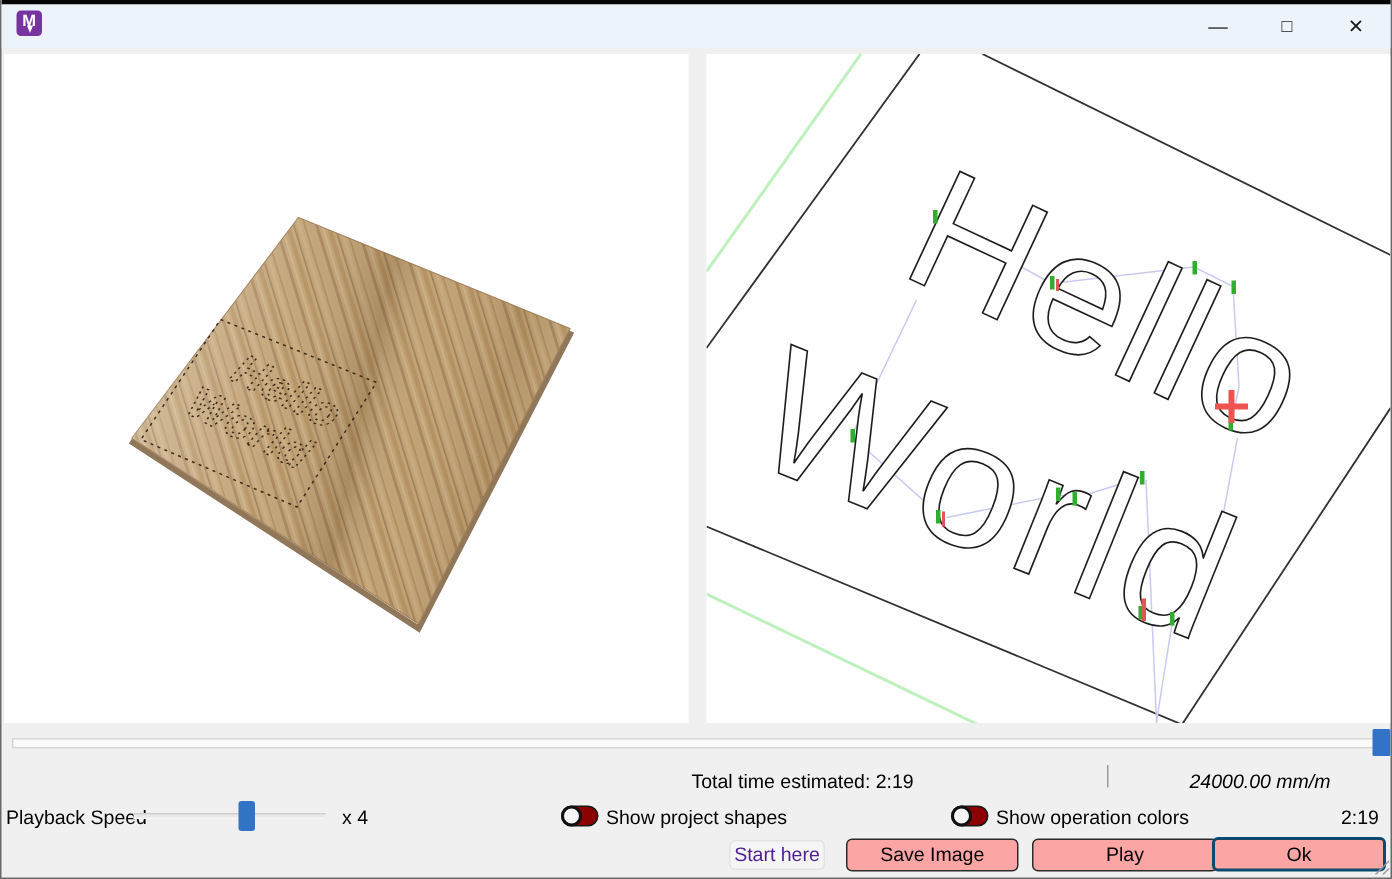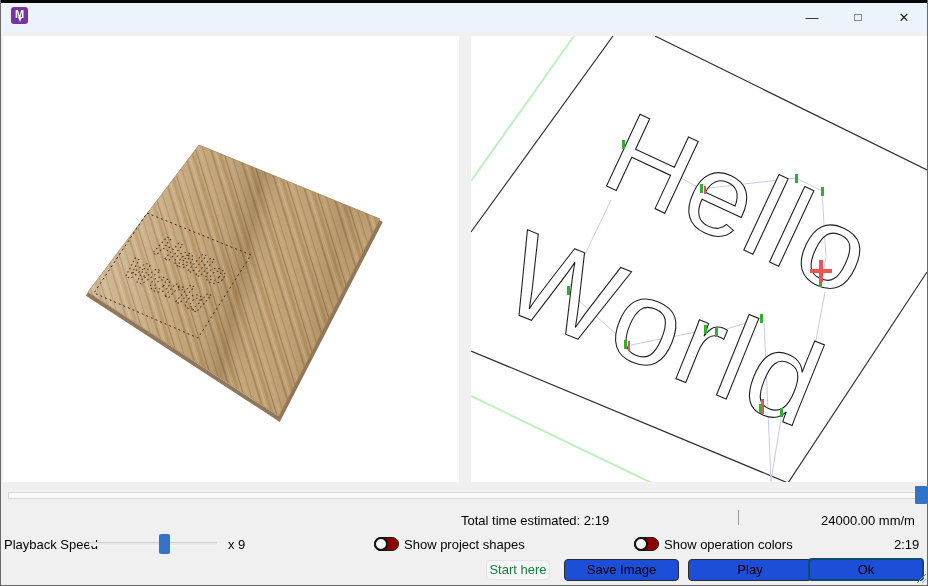--- a/index.html
+++ b/index.html
@@ -37,21 +37,21 @@
     position:absolute; left:7px; top:492px; width:912px; height:7px;
     background:#fafafa; border:1px solid #d7d7d7;
   }
   .scrubber-handle {
     position:absolute; left:914px; top:486px; width:12px; height:18px;
     background:#3273c5; border-radius:1px;
   }
   .status-text { position:absolute; top:513px; font-size:13px; white-space:nowrap; }
   .st-cut { left:148px; } .st-rapid { left:307px; } .st-total { left:460px; }
   .feed-marker { position:absolute; left:737px; top:510px; width:1px; height:15px; background:#9a9a9a; }
-  .st-feed { left:820px; }
+  .st-feed { left:792px;font-style:italic; }
 
   .row-label { position:absolute; top:537px; font-size:13px; white-space:nowrap; }
   .speed-track {
     position:absolute; left:88px; top:542px; width:128px; height:4px;
     background:#e9e9e9; border-top:1px solid #cfcfcf; border-bottom:1px solid #f8f8f8;
   }
   .speed-handle {
     position:absolute; left:158px; top:534px; width:11px; height:20px;
     background:#3273c5; border-radius:2px;
   }
@@ -61,26 +61,26 @@
   }
   .toggle .knob {
     position:absolute; left:-1px; top:-1px; width:14px; height:14px;
     background:#f5f5f5; border:2px solid #111; border-radius:50%;
   }
   .tg1 { left:373px; } .tg2 { left:633px; }
   .lbl-tg1 { left:403px; } .lbl-tg2 { left:663px; }
   .lbl-speed { left:3px; } .lbl-mult { left:227px; } .lbl-elapsed { left:893px; }
 
   .btn {
-    position:absolute; height:22px; background:#1d4ed8; border:1px solid #2b2b2b;
+    position:absolute; height:22px; background:#fca5a5; border:1px solid #2b2b2b;
     border-radius:4px; font-size:13px; font-family:"Liberation Sans",sans-serif;
     text-align:center; line-height:20px; cursor:default;
   }
   .btn-start { left:485px; top:560px; width:64px; height:20px;
-    background:#f5f5f5; border:1px solid #e3e3e3; color:#15803d; line-height:18px; }
+    background:#f5f5f5; border:1px solid #e3e3e3; color:#4c1d95; line-height:18px; }
   .btn-save { left:563px; top:559px; width:115px; }
   .btn-play { left:687px; top:559px; width:124px; }
   .btn-ok   { left:807px; top:558px; width:116px; height:23px; border:2px solid #0c4a6e; line-height:19px; }
 
   .resize-grip { position:absolute; left:912px; top:570px; width:14px; height:14px; }
 </style>
 </head>
 <body>
 
 <div class="window">
@@ -186,21 +186,21 @@
   <div class="scrubber-track"></div>
   <div class="scrubber-handle"></div>
 
   <div class="status-text st-total">Total time estimated: 2:19</div>
   <div class="feed-marker"></div>
   <div class="status-text st-feed">24000.00 mm/m</div>
 
   <div class="row-label lbl-speed">Playback Speed</div>
   <div class="speed-track"></div>
   <div class="speed-handle"></div>
-  <div class="row-label lbl-mult">x 9</div>
+  <div class="row-label lbl-mult">x 4</div>
 
   <div class="toggle tg1">
       <span class="knob"></span>
     </div>
   <div class="row-label lbl-tg1">Show project shapes</div>
 
   <div class="toggle tg2">
       <span class="knob"></span>
     </div>
   <div class="row-label lbl-tg2">Show operation colors</div>

